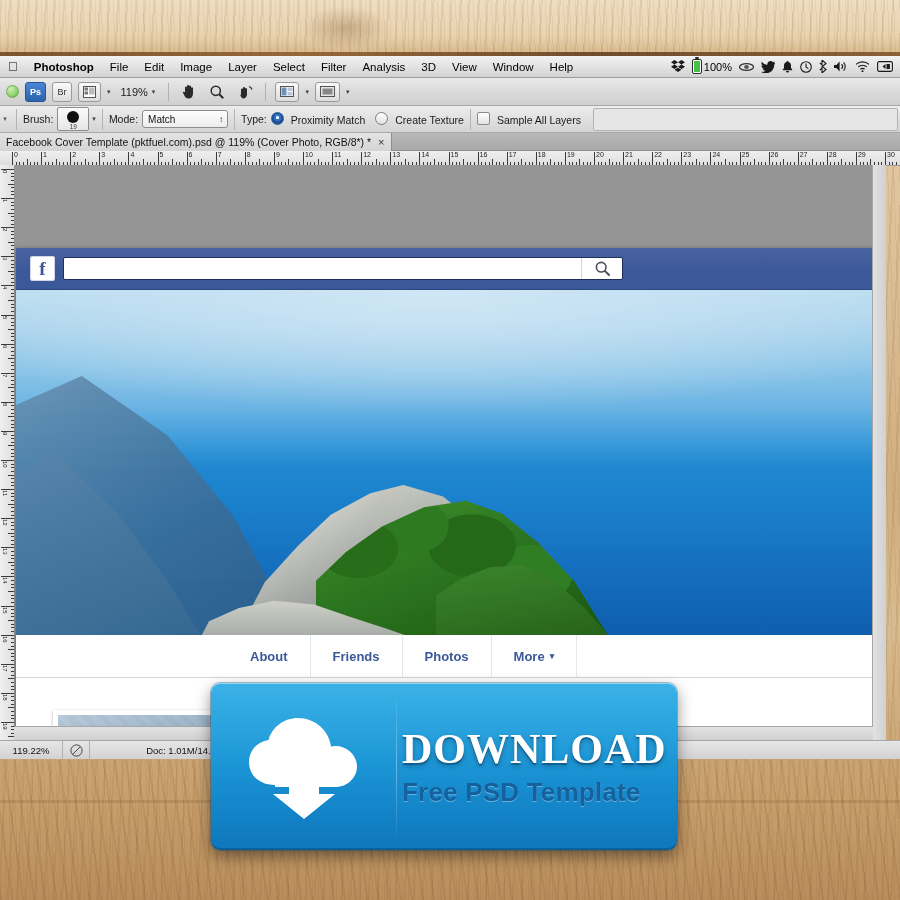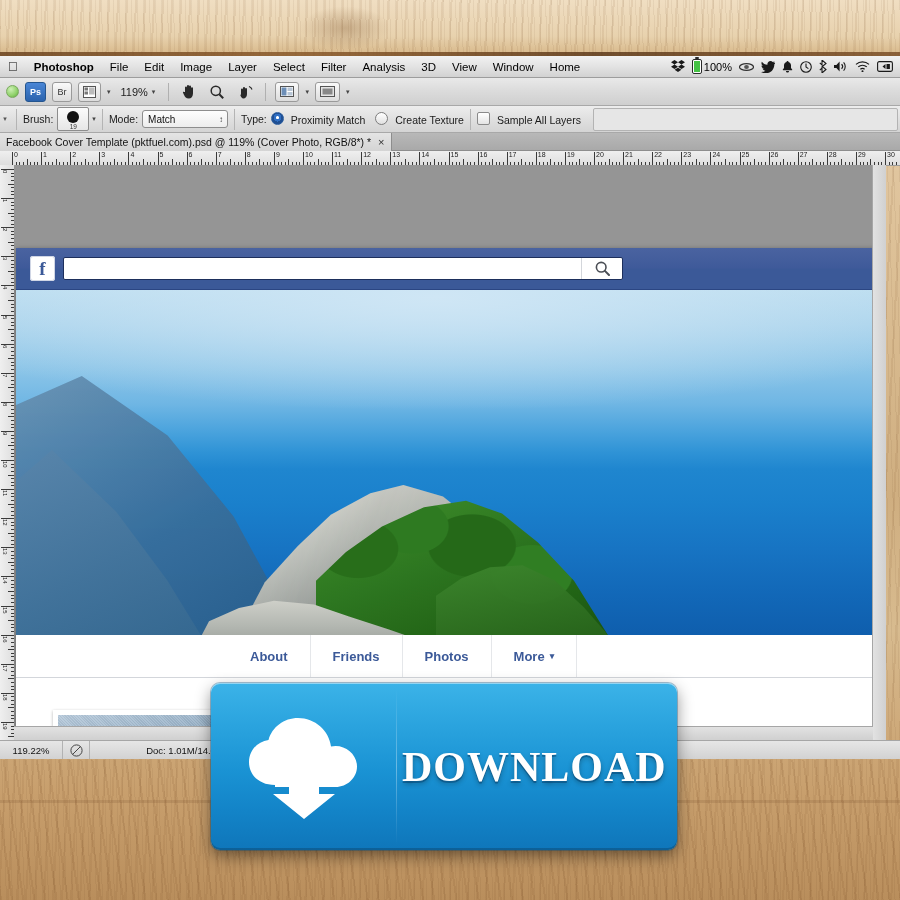--- a/index.html
+++ b/index.html
@@ -321,21 +321,21 @@
   <span class="menu-item">File</span>
   <span class="menu-item">Edit</span>
   <span class="menu-item">Image</span>
   <span class="menu-item">Layer</span>
   <span class="menu-item">Select</span>
   <span class="menu-item">Filter</span>
   <span class="menu-item">Analysis</span>
   <span class="menu-item">3D</span>
   <span class="menu-item">View</span>
   <span class="menu-item">Window</span>
-  <span class="menu-item">Home</span>
+  <span class="menu-item">Help</span>
 
   <span id="menu-right">
     <span class="mi">
       <svg width="14" height="13" viewBox="0 0 14 13">
           <path d="M3.5 0L0 2.3l3.5 2.2L7 2.3zM10.5 0L7 2.3l3.5 2.2L14 2.3zM0 6.8l3.5 2.2L7 6.8 3.5 4.6zM10.5 4.6L7 6.8l3.5 2.2L14 6.8zM3.6 9.8L7 12l3.4-2.2L7 7.7z" fill="#1a1a1a"></path>
         </svg>
     </span>
     <span class="mi batt">
       <span class="batt-body"></span>
       <span>100%</span>
@@ -1018,14 +1018,15 @@
 
 <div id="dlbtn">
   <div id="dl-icon">
     <svg width="126" height="108" viewBox="0 0 126 108">
       <path d="M34 72C18 72 8 62 8 49c0-11.5 8.5-20.5 19.5-22C31 14 43 5 57 5c17 0 31 12.5 33 28.5 1.5-.4 3-.6 4.6-.6C106 32.9 116 42 116 53.5S106 74 94.6 74H34z" fill="#ffffff"></path>
       <path d="M48 60h30v21h16L63 106 32 81h16z" fill="#ffffff"></path>
     </svg>
   </div>
   <div id="dl-text">
     <div id="dl-title">DOWNLOAD</div>
+    <div id="dl-sub">Free PSD Template</div>
   </div>
 </div>
 
 </body></html>

